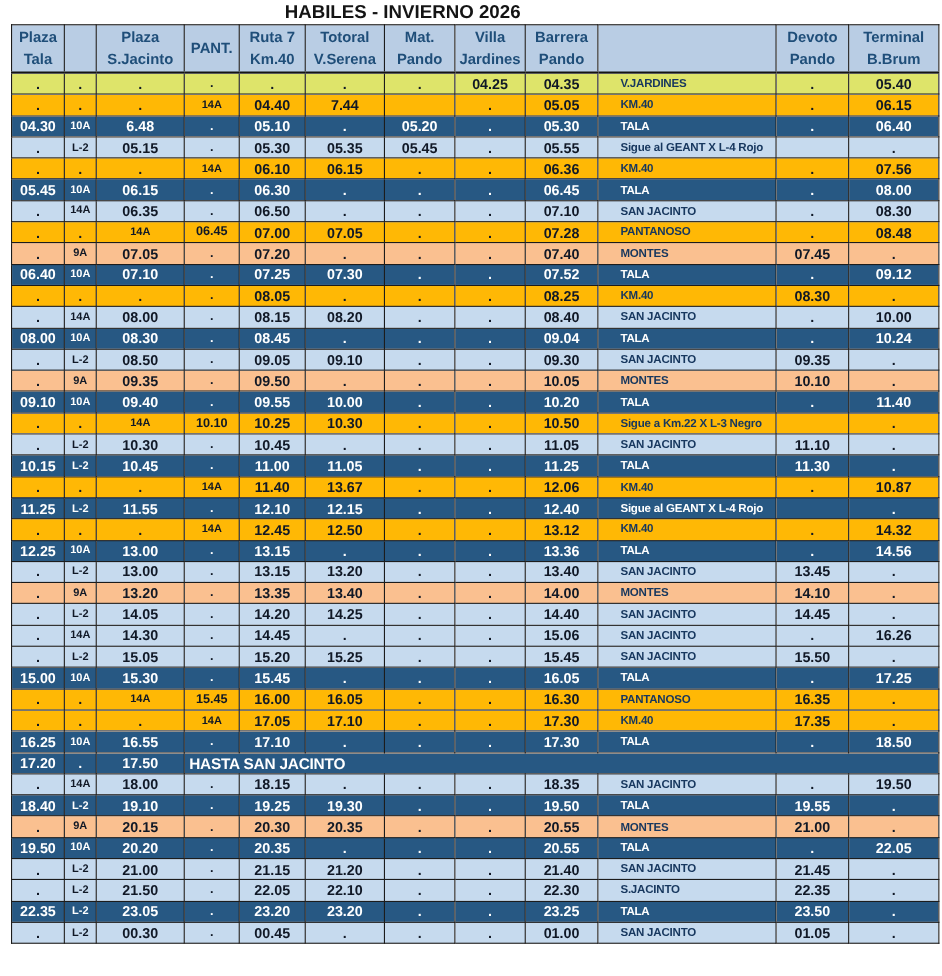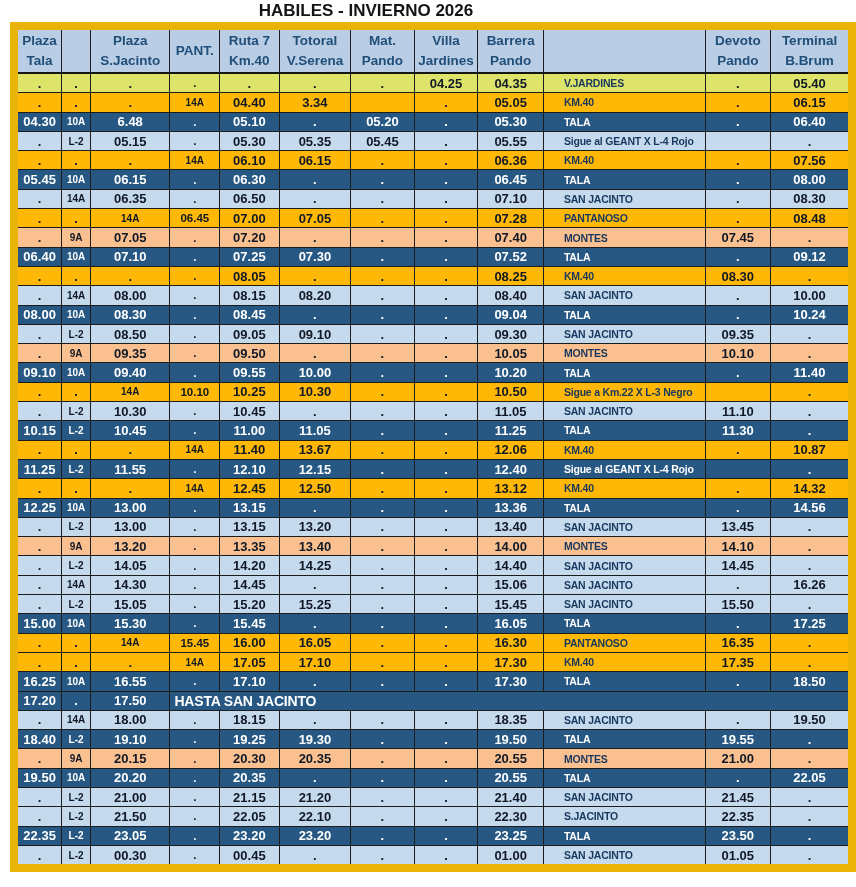--- a/index.html
+++ b/index.html
@@ -1,18 +1,18 @@
 <!DOCTYPE html>
 <html><head>
 <meta charset="utf-8">
 <style>
   html,body{margin:0;padding:0;background:#ffffff;}
   body{width:856px;height:887px;font-family:"Liberation Sans",sans-serif;overflow:hidden;}
   .title{width:732px;text-align:center;font-weight:bold;font-size:17px;color:#141414;padding-top:1px;line-height:20px;}
-  table{border-collapse:collapse;table-layout:fixed;margin-left:10px;margin-top:1px;border:8px solid #eab308;}
+  table{border-collapse:collapse;table-layout:fixed;margin-left:10px;margin-top:1px;border:1px solid #eab308;}
   th,td{border:1px solid #1c1c1c;overflow:hidden;white-space:nowrap;padding:0;}
   thead th{background:#b9cde4;color:#1f4e79;font-size:13.5px;font-weight:bold;height:42px;line-height:1.45;border-bottom:2px solid #141414;}
   tbody td{height:18.3px;vertical-align:middle;}
   .r-navy  td{background:#275883;color:#ffffff;}
   .r-light td{background:#c6daee;color:#101826;}
   .r-gold  td{background:#ffb805;color:#101826;}
   .r-peach td{background:#fac090;color:#101826;}
   .r-green td{background:#dee46a;color:#101826;}
   td.t{font-size:13px;font-weight:bold;text-align:center;}
   td.t.pant{font-size:11.5px;}
@@ -108,21 +108,21 @@
         <td class="dest">V.JARDINES</td>
         <td class="t">.</td>
         <td class="t">05.40</td>
       </tr>
       <tr class="r-gold">
         <td class="t">.</td>
         <td class="t">.</td>
         <td class="t">.</td>
         <td class="code">14A</td>
         <td class="t">04.40</td>
-        <td class="t">3.34</td>
+        <td class="t">7.44</td>
         <td class="t"></td>
         <td class="t">.</td>
         <td class="t">05.05</td>
         <td class="dest">KM.40</td>
         <td class="t">.</td>
         <td class="t">06.15</td>
       </tr>
       <tr class="r-navy">
         <td class="t">04.30</td>
         <td class="code">10A</td>

